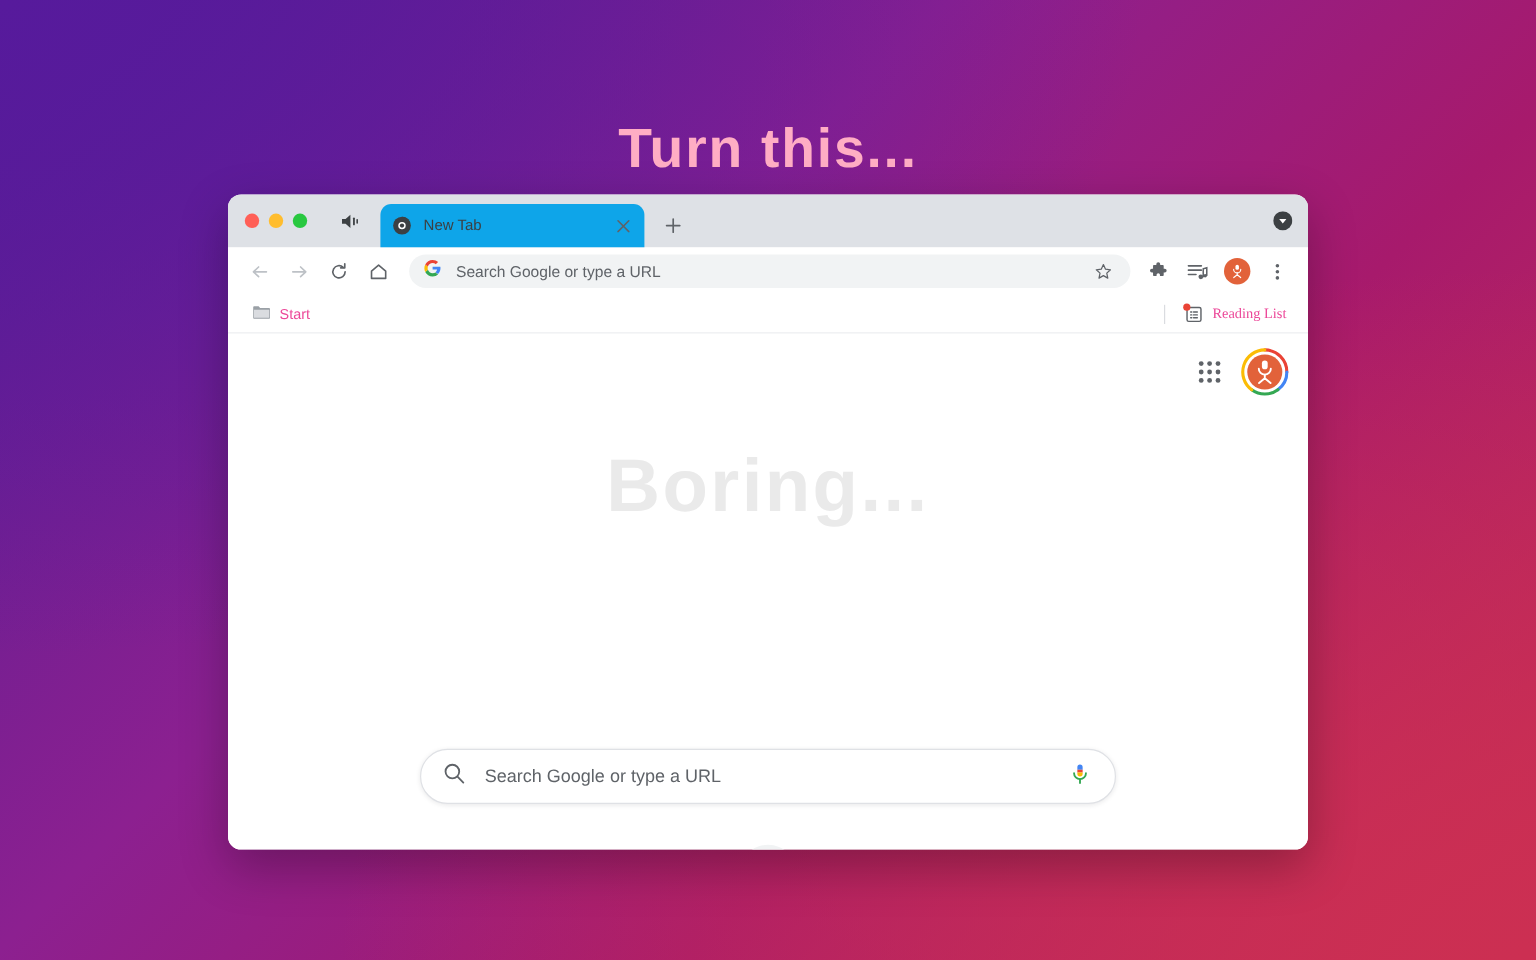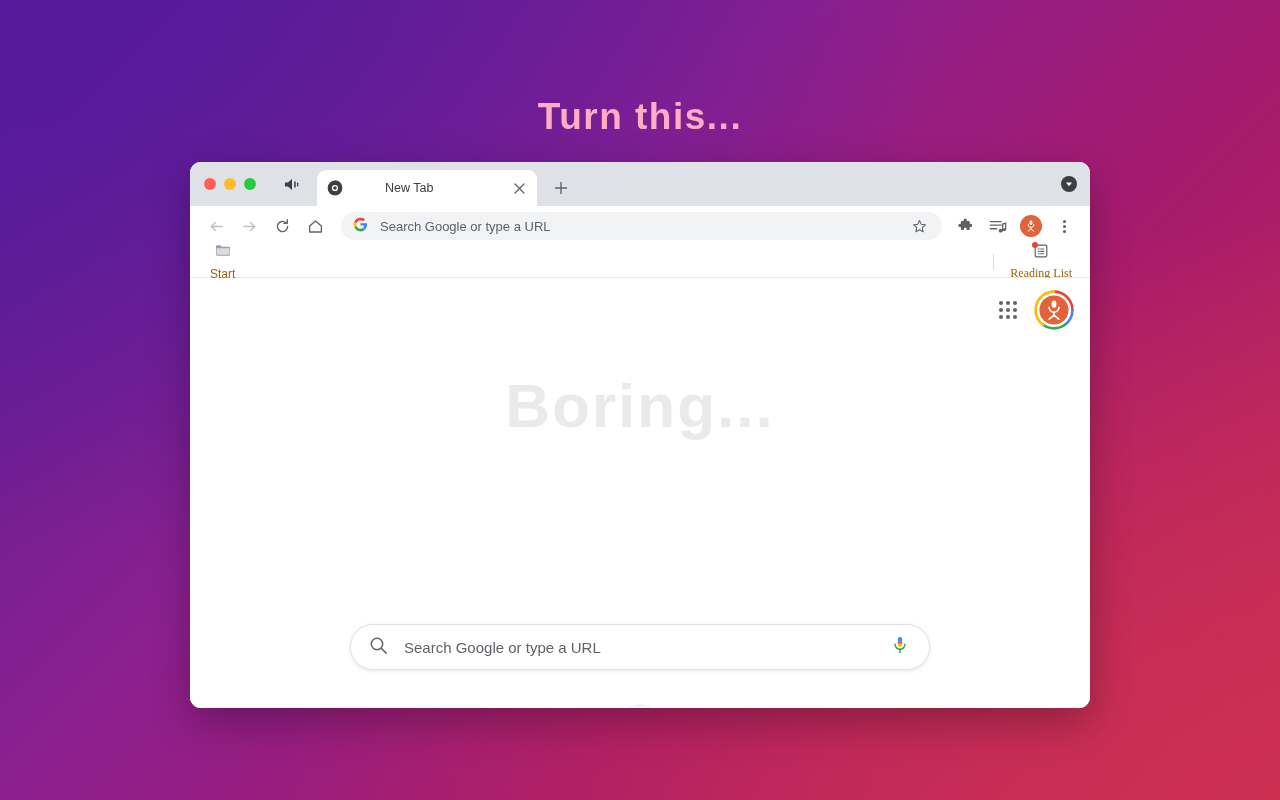--- a/index.html
+++ b/index.html
@@ -19,21 +19,21 @@
       position: relative;
   }
 
   
   .headline {
     position: absolute;
     top: 96px;
     left: 0;
     width: 1280px;
     text-align: center;
-    font-size: 37px;
+    font-size: 46px;
     font-weight: bold;
     letter-spacing: 1.5px;
     color: #ffadc4;
   }
 
   
   .browser {
     position: absolute;
     left: 190px;
     top: 162px;
@@ -74,27 +74,26 @@
     margin-left: 28px;
     height: 44px;
     display: flex;
     align-items: center;
   }
 
   .tab {
     margin-left: 16px;
     width: 220px;
     height: 36px;
-    background: #ffffff;
+    background: #0ea5e9;
     border-radius: 9px 9px 0 0;
     display: flex;
     align-items: center;
     padding: 0 10px;
     position: relative;
-    gap: 32px;
   }
   .tab-favicon { width: 16px; height: 16px; flex: none; }
   .tab-title {
     flex: 1;
     font-size: 12.5px;
     color: #3c4043;
     margin-left: 10px;
     white-space: nowrap;
     overflow: hidden;
     text-overflow: ellipsis;
@@ -176,24 +175,23 @@
     display: flex;
     align-items: center;
     padding: 0 12px 0 14px;
     flex: none;
   }
   .bm-item {
     display: flex;
     align-items: center;
     gap: 7px;
     font-size: 12px;
-    color: #a16207;
+    color: #ec4899;
     padding: 3px 6px;
     border-radius: 4px;
-    flex-direction: column;
   }
   .bm-right {
     margin-left: auto;
     display: flex;
     align-items: center;
     font-family: Liberation Serif, serif;
   }
   .bm-divider {
     width: 1px;
     height: 16px;

